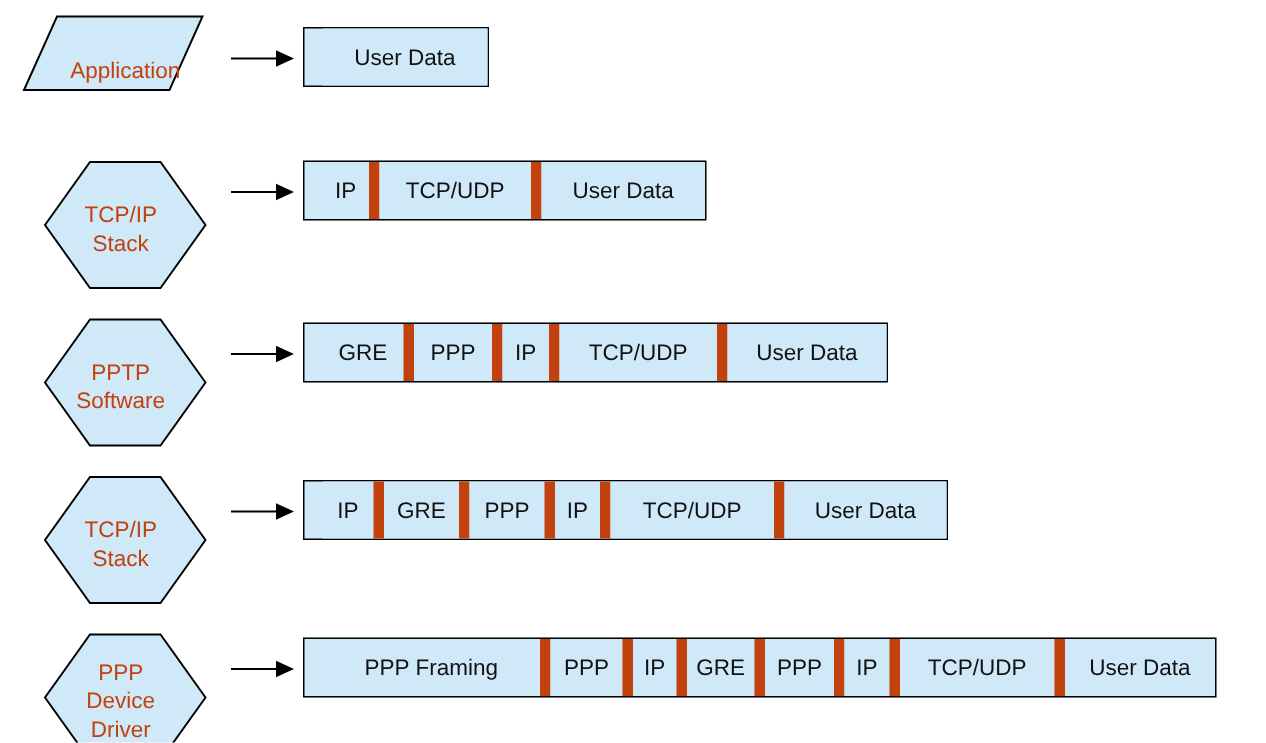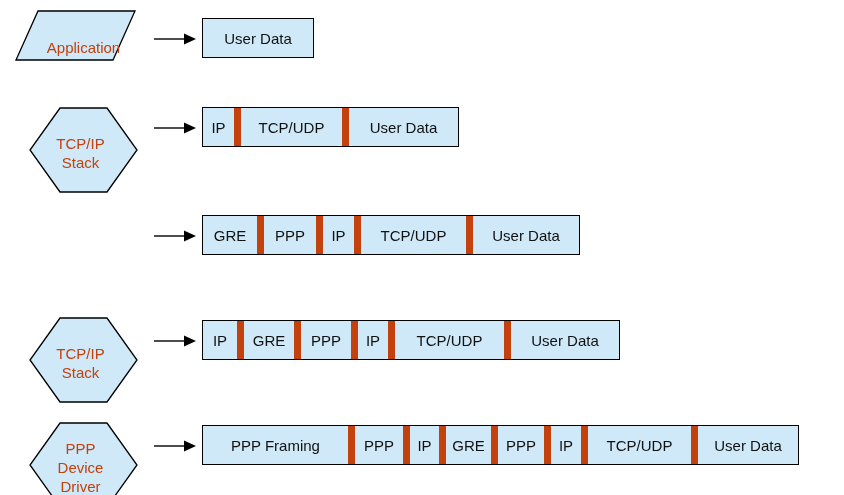--- a/index.html
+++ b/index.html
@@ -67,20 +67,21 @@
     height: 16px;
   }
   
   .packet {
     position: absolute;
     display: flex;
     height: 40px;
     box-sizing: border-box;
     border: 1px solid #000000;
     background: #cfe9f9;
+    padding-left: 12px;
   }
   .seg {
     display: flex;
     align-items: center;
     justify-content: center;
     box-sizing: border-box;
     height: 100%;
     font-size: 15px;
     color: #111111;
     border-right: 7px solid #c2410c;
@@ -122,20 +123,27 @@
           <line x1="1" y1="8" x2="33" y2="8" stroke="#000000" stroke-width="1.4"></line>
           <path d="M 31 2.5 L 43 8 L 31 13.5 Z" fill="#000000"></path>
         </svg></div>
       <div class="packet" style="left: 202px; top: 2px;">
         <div class="seg" style="width: 38px;">IP</div>
         <div class="seg" style="width: 108px;">TCP/UDP</div>
         <div class="seg" style="width: 109px;">User Data</div>
       </div>
     </div>
     <div class="row" style="top: 210px;">
+      <div class="shape">
+        <svg width="145" height="95" viewBox="0 0 145 95">
+          <path d="M 50 3 L 97 3 L 127 45 L 97 87 L 50 87 L 20 45 Z" transform="translate(2,0)" fill="#cfe9f9" stroke="#000000" stroke-width="1.3" stroke-linejoin="miter"></path>
+        </svg>
+        <div class="shape-label">PPTP
+Software</div>
+      </div>
       <div class="arrow" style="left: 153px; top: 18px;"><svg width="46" height="16" viewBox="0 0 46 16">
           <line x1="1" y1="8" x2="33" y2="8" stroke="#000000" stroke-width="1.4"></line>
           <path d="M 31 2.5 L 43 8 L 31 13.5 Z" fill="#000000"></path>
         </svg></div>
       <div class="packet" style="left: 202px; top: 5px;">
         <div class="seg" style="width: 61px;">GRE</div>
         <div class="seg" style="width: 59px;">PPP</div>
         <div class="seg" style="width: 38px;">IP</div>
         <div class="seg" style="width: 112px;">TCP/UDP</div>
         <div class="seg" style="width: 106px;">User Data</div>

